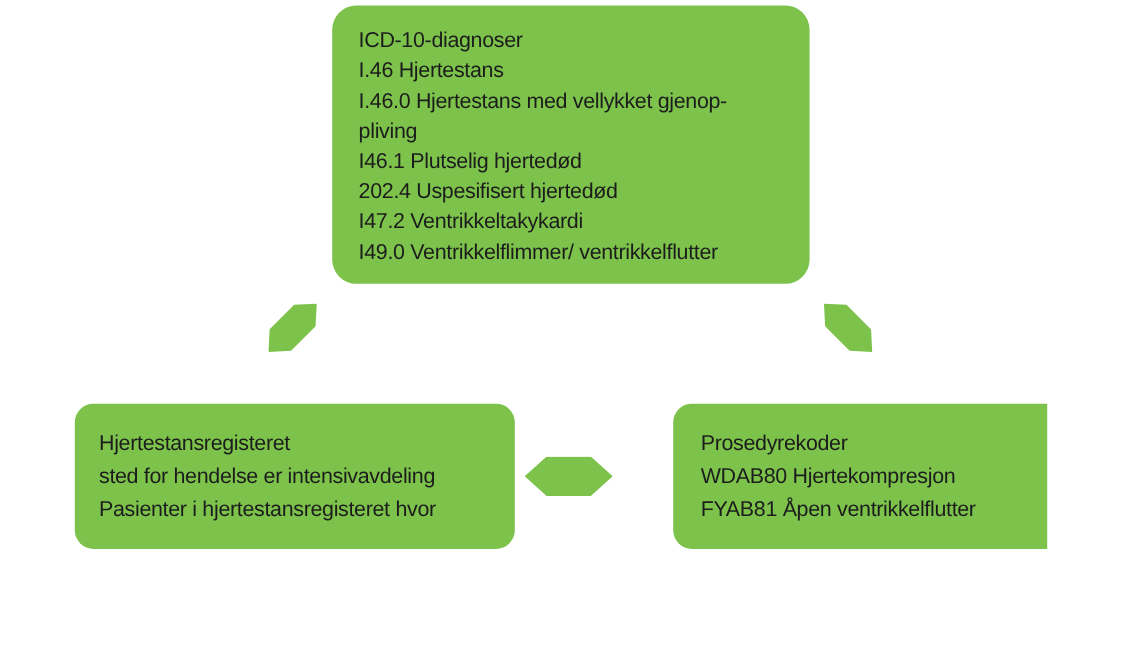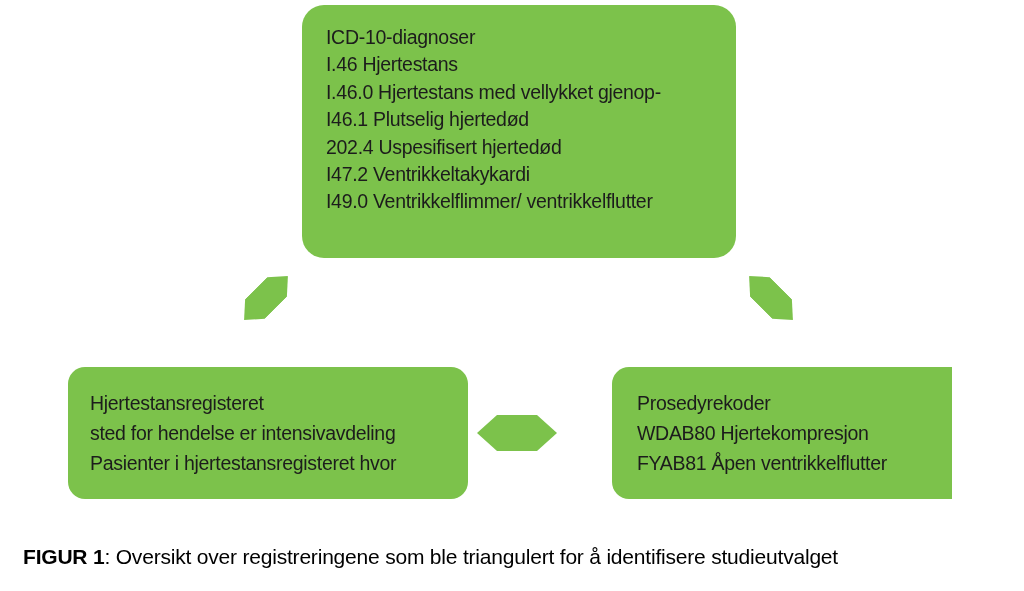--- a/index.html
+++ b/index.html
@@ -103,20 +103,21 @@
 </style>
 </head>
 <body>
 
 <div class="figure-canvas">
 
   <div class="green-box box-top">
     <div class="box-line">ICD-10-diagnoser</div>
     <div class="box-line">I.46 Hjertestans</div>
     <div class="box-line">I.46.0 Hjertestans med vellykket gjenop-</div>
+    <div class="box-line">pliving</div>
     <div class="box-line">I46.1 Plutselig hjertedød</div>
     <div class="box-line">202.4 Uspesifisert hjertedød</div>
     <div class="box-line">I47.2 Ventrikkeltakykardi</div>
     <div class="box-line">I49.0 Ventrikkelflimmer/ ventrikkelflutter</div>
   </div>
 
   <div class="connector connector-left"></div>
   <div class="connector connector-right"></div>
   <div class="connector connector-middle"></div>
 
@@ -125,17 +126,14 @@
     <div class="box-line">sted for hendelse er intensivavdeling</div>
     <div class="box-line">Pasienter i hjertestansregisteret hvor</div>
   </div>
 
   <div class="green-box box-right">
     <div class="box-line">Prosedyrekoder</div>
     <div class="box-line">WDAB80 Hjertekompresjon</div>
     <div class="box-line">FYAB81 Åpen ventrikkelflutter</div>
   </div>
 
-  <div class="figure-caption">
-    <span class="caption-label">FIGUR 1</span><span>: Oversikt over registreringene som ble triangulert for å identifisere studieutvalget</span>
-  </div>
 
 </div>
 
 </body></html>

